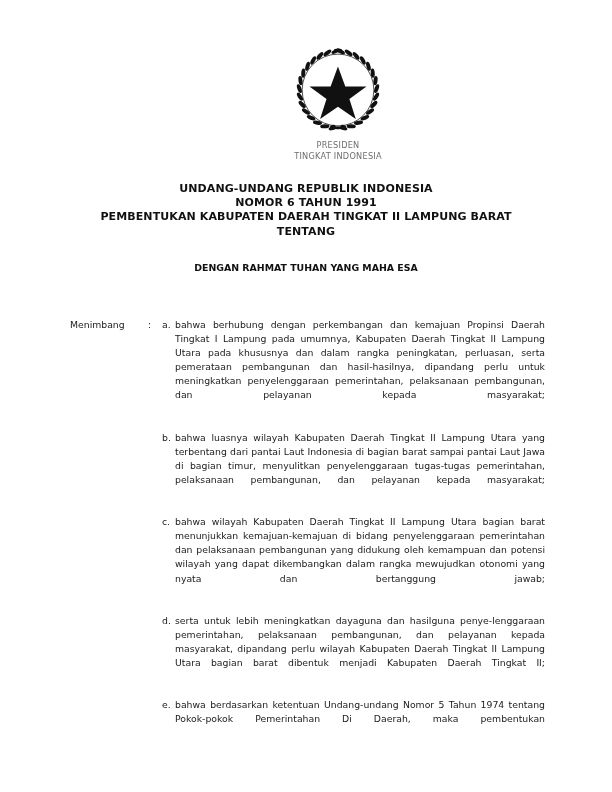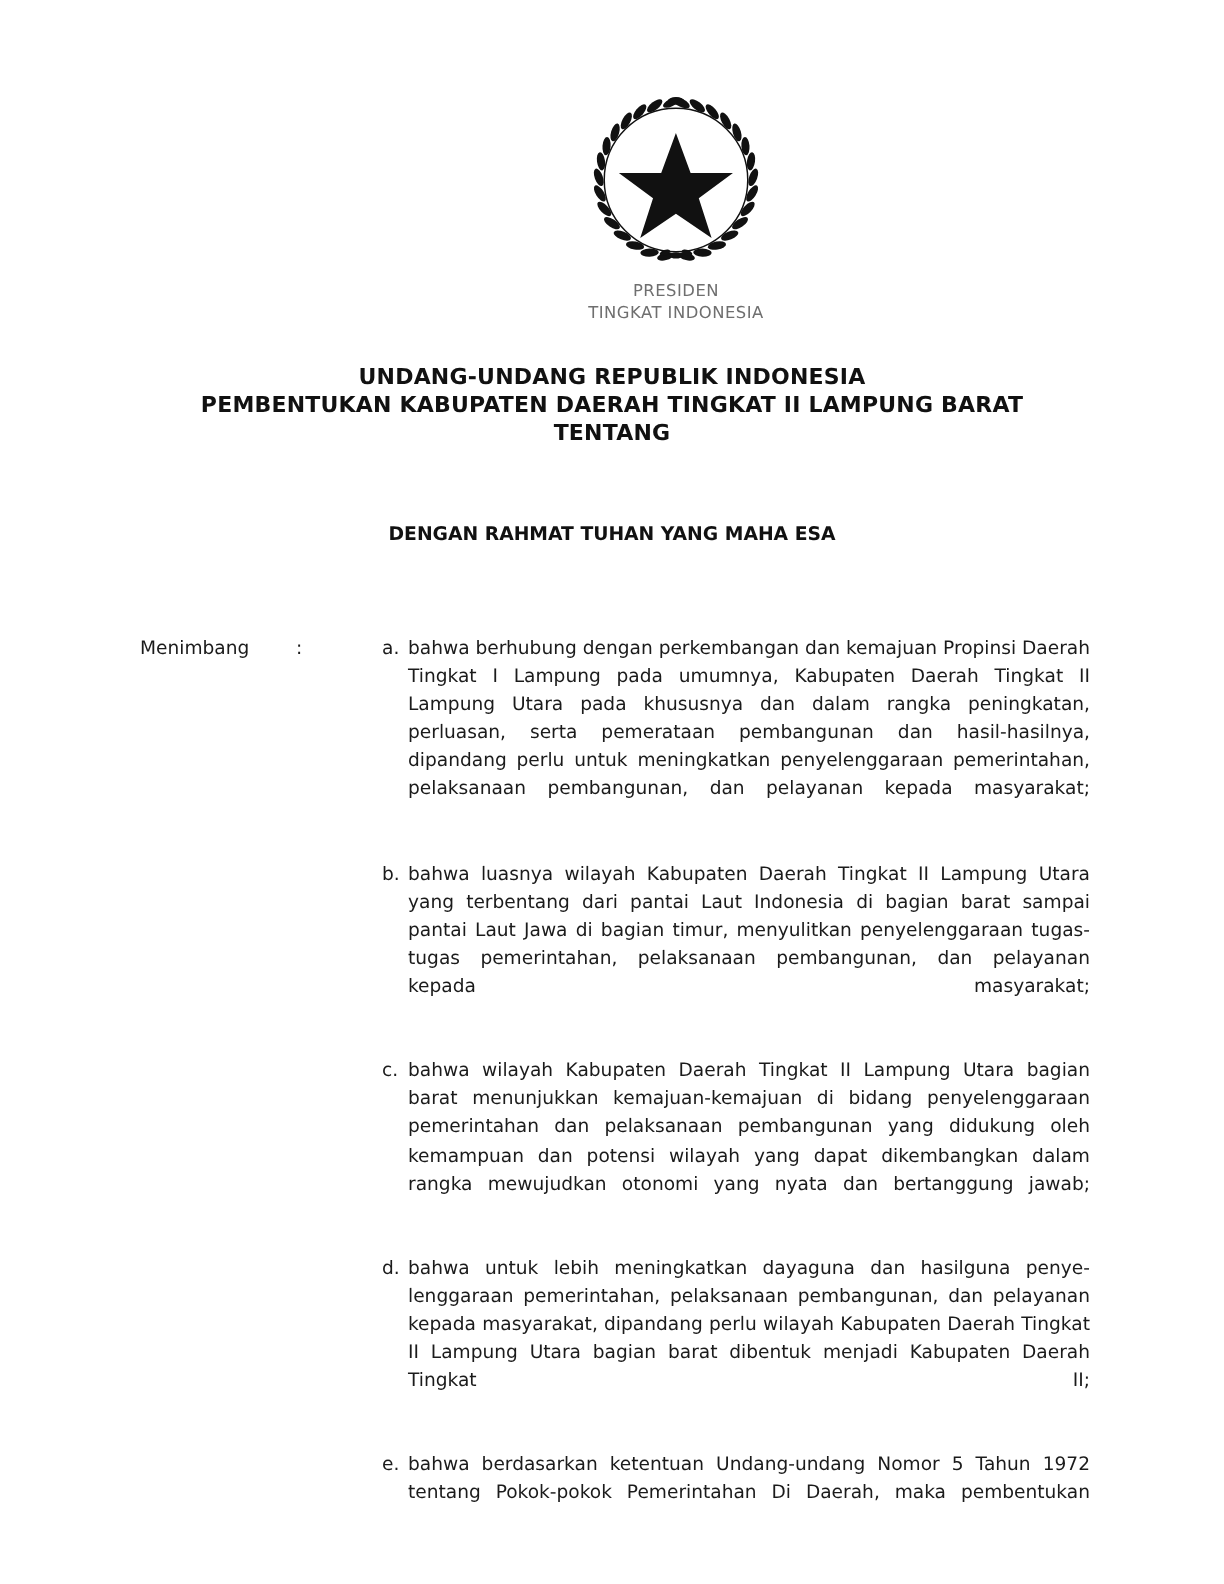--- a/index.html
+++ b/index.html
@@ -83,21 +83,21 @@
 
   
   .considering {
     position: absolute;
     top: 318px;
     left: 0;
     width: 612px;
   }
   .consider-row {
     position: relative;
-    padding-left: 101px;
+    padding-left: 72px;
     padding-right: 67px;
   }
   .consider-label {
     position: absolute;
     left: 70px;
     top: 0;
     font-size: 9.3px;
     line-height: 14.1px;
     color: #1b1b1b;
     white-space: nowrap;
@@ -266,20 +266,21 @@
       </g>
     </svg>
     <div class="emblem-caption">
       <div>PRESIDEN</div>
       <div>TINGKAT INDONESIA</div>
     </div>
   </div>
 
   <div class="title-block">
     <div class="title-line">UNDANG-UNDANG REPUBLIK INDONESIA</div>
+    <div class="title-line">NOMOR 6 TAHUN 1991</div>
     <div class="title-line">PEMBENTUKAN KABUPATEN DAERAH TINGKAT II LAMPUNG BARAT</div>
     <div class="title-line">TENTANG</div>
   </div>
 
   <div class="subtitle-block">
     <div class="subtitle-line">DENGAN RAHMAT TUHAN YANG MAHA ESA</div>
     <div class="subtitle-gap"></div>
   </div>
 
   <div class="considering">
@@ -299,25 +300,25 @@
           <span class="item-text">bahwa luasnya wilayah Kabupaten Daerah Tingkat II Lampung Utara yang terbentang dari pantai Laut Indonesia di bagian barat sampai pantai Laut Jawa di bagian timur, menyulitkan penyelenggaraan tugas-tugas pemerintahan, pelaksanaan pembangunan, dan pelayanan kepada masyarakat;</span>
         </div>
 
         <div class="item">
           <span class="item-marker">c.</span>
           <span class="item-text">bahwa wilayah Kabupaten Daerah Tingkat II Lampung Utara bagian barat menunjukkan kemajuan-kemajuan di bidang penyelenggaraan pemerintahan dan pelaksanaan pembangunan yang didukung oleh kemampuan dan potensi wilayah yang dapat dikembangkan dalam rangka mewujudkan otonomi yang nyata dan bertanggung jawab;</span>
         </div>
 
         <div class="item">
           <span class="item-marker">d.</span>
-          <span class="item-text">bahwa untuk lebih meningkatkan dayaguna dan hasilguna penye-lenggaraan pemerintahan, pelaksanaan pembangunan, dan pelayanan kepada masyarakat, dipandang perlu wilayah Kabupaten Daerah Tingkat II Lampung Utara bagian barat dibentuk menjadi Kabupaten Daerah Tingkat II;</span>
+          <span class="item-text">serta untuk lebih meningkatkan dayaguna dan hasilguna penye-lenggaraan pemerintahan, pelaksanaan pembangunan, dan pelayanan kepada masyarakat, dipandang perlu wilayah Kabupaten Daerah Tingkat II Lampung Utara bagian barat dibentuk menjadi Kabupaten Daerah Tingkat II;</span>
         </div>
 
         <div class="item">
           <span class="item-marker">e.</span>
-          <span class="item-text">bahwa berdasarkan ketentuan Undang-undang Nomor 5 Tahun 1972 tentang Pokok-pokok Pemerintahan Di Daerah, maka pembentukan</span>
+          <span class="item-text">bahwa berdasarkan ketentuan Undang-undang Nomor 5 Tahun 1974 tentang Pokok-pokok Pemerintahan Di Daerah, maka pembentukan</span>
         </div>
 
       </div>
     </div>
   </div>
 
 </div>
 
 </body></html>

